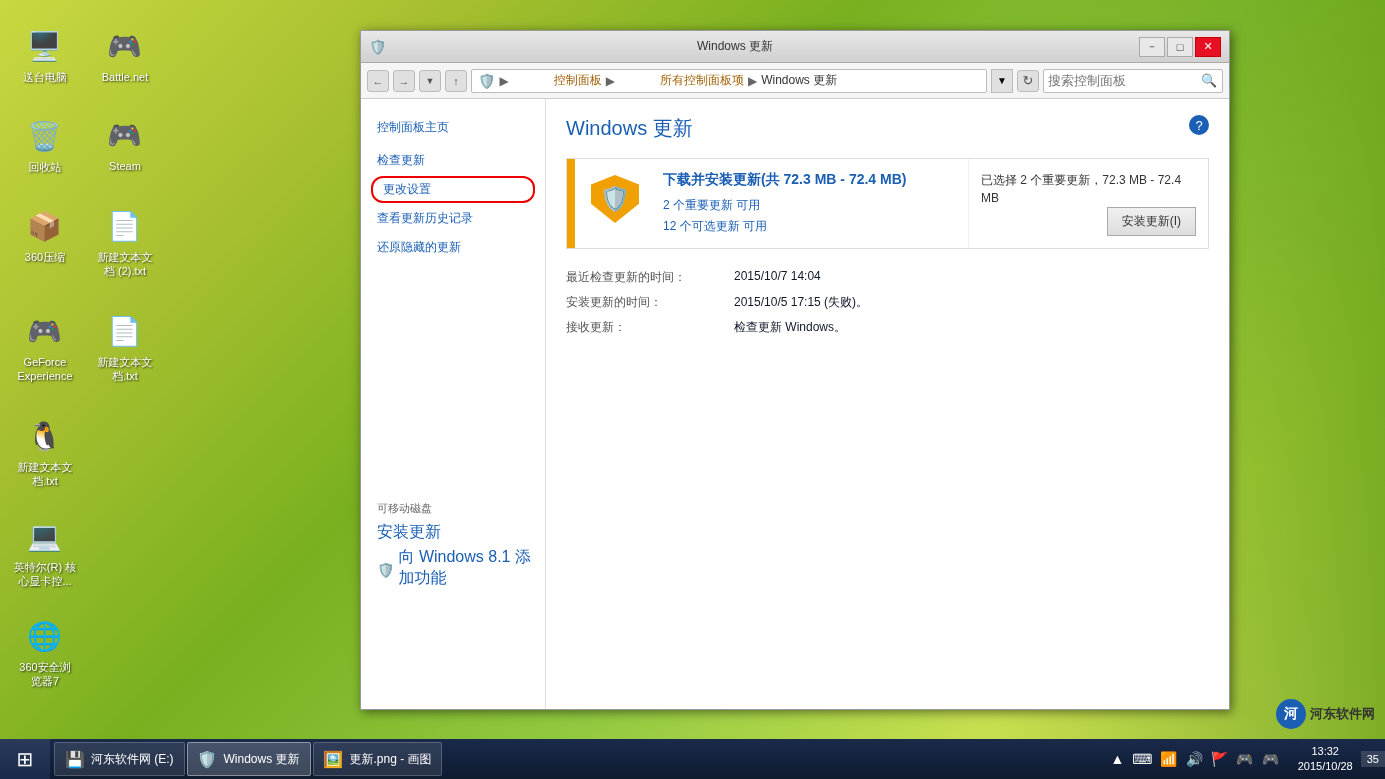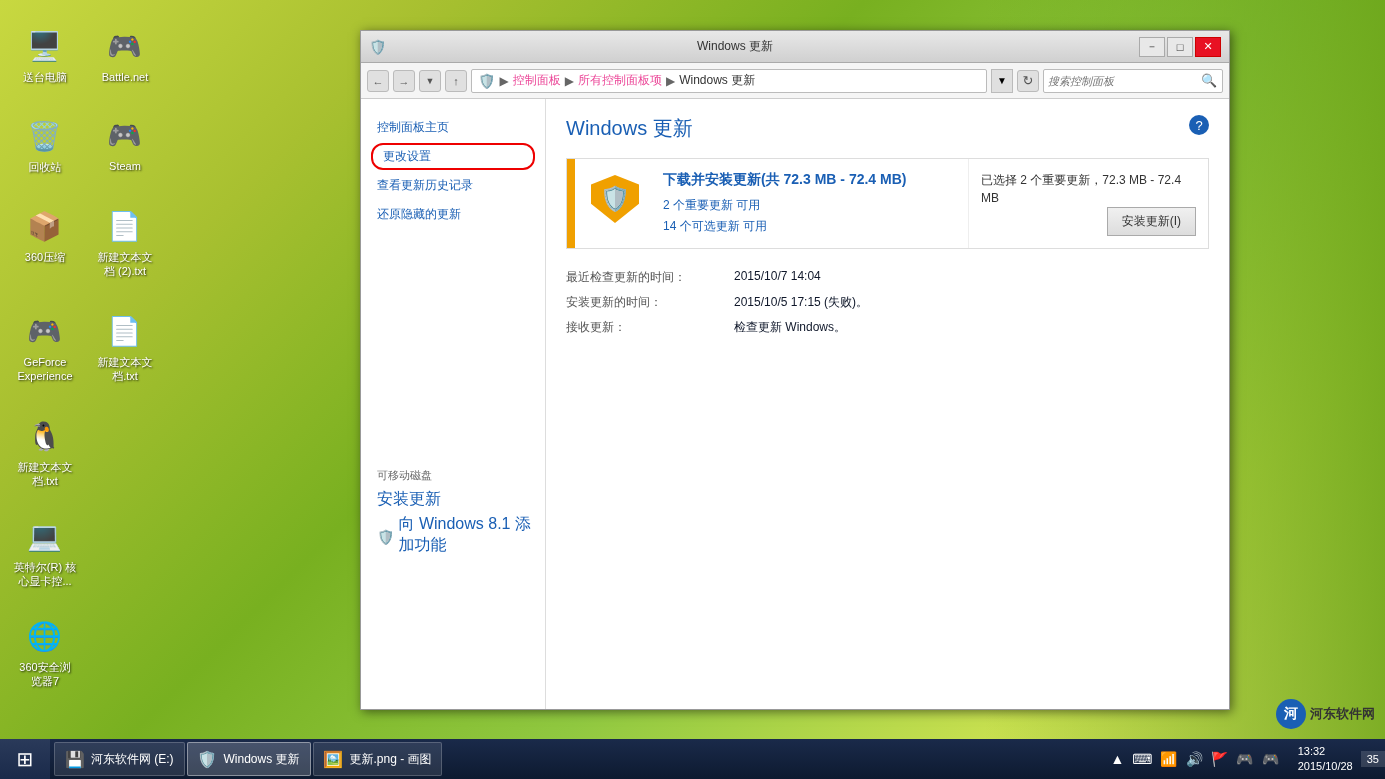--- a/index.html
+++ b/index.html
@@ -168,22 +168,23 @@
       border-radius: 2px;
       display: flex;
       align-items: center;
       padding: 0 6px;
       font-size: 12px;
       color: #333;
       gap: 4px;
     }
 
     .addr-path-item {
-      color: #ec4899;
-      cursor: pointer;
+      color: #a16207;
+      cursor: pointer;
+      margin-left: 41px;
     }
 
     .addr-dropdown {
       width: 22px;
       height: 24px;
       border: 1px solid #bbb;
       background: #e0e0e0;
       display: flex;
       align-items: center;
       justify-content: center;
@@ -457,21 +458,21 @@
     .tray-icon {
       font-size: 14px;
       color: white;
       cursor: pointer;
       padding: 2px;
     }
 
     .taskbar-clock {
       color: white;
       font-size: 11px;
-      text-align: left;
+      text-align: center;
       line-height: 1.4;
       padding: 0 8px;
     }
 
     .taskbar-date-badge {
       background: rgba(255,255,255,0.15);
       color: white;
       font-size: 11px;
       padding: 2px 6px;
     }
@@ -599,29 +600,30 @@
         <span style="color:#666;">▶</span>
         <span class="addr-path-item">控制面板</span>
         <span style="color:#666;">▶</span>
         <span class="addr-path-item">所有控制面板项</span>
         <span style="color:#666;">▶</span>
         <span style="color:#333;">Windows 更新</span>
       </div>
       <div class="addr-dropdown">▼</div>
       <div class="addr-refresh">↻</div>
       <div class="search-box">
-        <input type="text" style="border: none; outline: none; width: 100%; font-size: 11px; color: rgb(153, 153, 153); font-style: italic;" placeholder="搜索控制面板">
+        <input type="text" style="border: none; outline: none; width: 100%; font-size: 13px; color: rgb(153, 153, 153);" placeholder="搜索控制面板">
         <span style="font-size:13px;color:#999;">🔍</span>
       </div>
     </div>
 
     <div class="main-area">
 
       <div class="sidebar">
         <a class="sidebar-link">控制面板主页</a>
+        <a class="sidebar-link" style="margin-top:6px;">检查更新</a>
         <a class="sidebar-link highlighted" style="margin-top:2px;">更改设置</a>
         <a class="sidebar-link" style="margin-top:2px;">查看更新历史记录</a>
         <a class="sidebar-link" style="margin-top:2px;">还原隐藏的更新</a>
 
         <div style="margin-top: 240px;">
           <div class="sidebar-section-title" style="padding-left:16px;">可移动磁盘</div>
           <a class="sidebar-section-link" style="padding-left:16px;">安装更新</a>
           <div style="display:flex;align-items:center;gap:4px;padding-left:16px;margin-top:4px;">
             <span style="font-size:14px;">🛡️</span>
             <a class="sidebar-section-link" style="padding-left:0;">向 Windows 8.1 添加功能</a>
@@ -640,21 +642,21 @@
           <div class="update-panel-left"></div>
           <div class="update-panel-icon">
             <div class="shield-bg">🛡️</div>
           </div>
           <div class="update-panel-text">
             <div class="update-main-title">下载并安装更新(共 72.3 MB - 72.4 MB)</div>
             <div class="update-links-line">
               <a class="update-link">2 个重要更新 可用</a>
             </div>
             <div class="update-links-line" style="margin-top:4px;">
-              <a class="update-link">14 个可选更新 可用</a>
+              <a class="update-link">12 个可选更新 可用</a>
             </div>
           </div>
           <div class="update-panel-right">
             <div class="update-panel-right-text">已选择 2 个重要更新，72.3 MB - 72.4 MB</div>
             <button class="install-btn">安装更新(I)</button>
           </div>
         </div>
 
         <div class="info-grid">
           <div class="info-label">最近检查更新的时间：</div>

